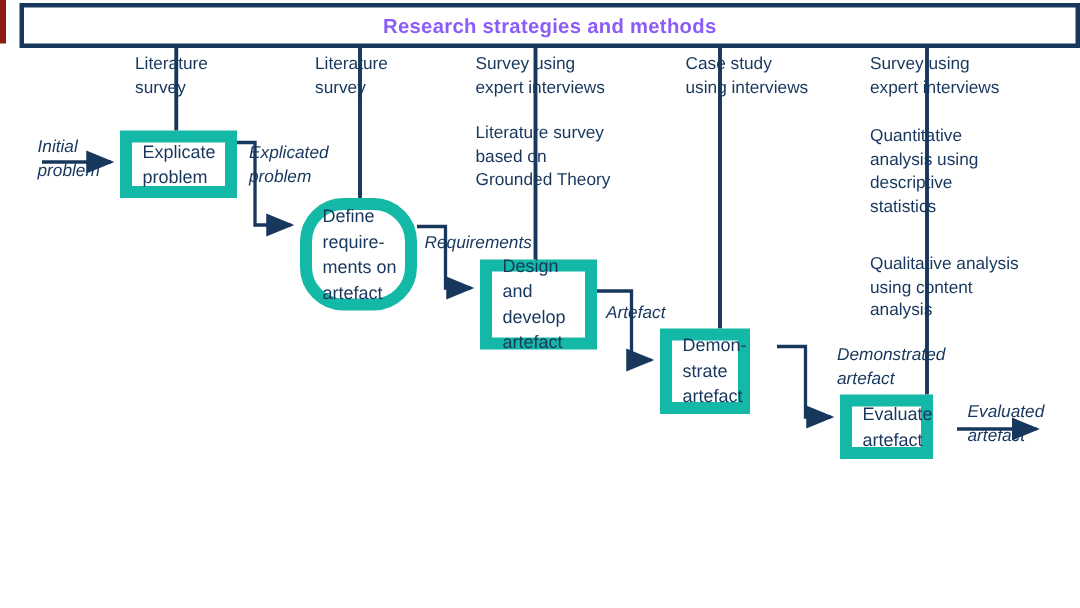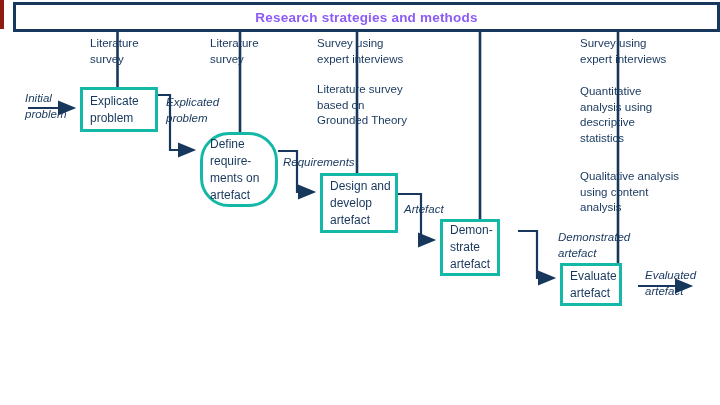--- a/index.html
+++ b/index.html
@@ -13,21 +13,21 @@
   
   #title-bar{
     left:13px;top:2px;width:701px;height:24px;border:3px solid #17375D;
     display:flex;align-items:center;justify-content:center;background:#fff;
   }
   #title-bar span{font-size:13.5px;font-weight:bold;letter-spacing:.2px;color:#8b5cf6;}
   
   #wires{left:0;top:0;width:720px;height:405px;}
   
   .box{
-    border:3px solid #14b8a6;background:#ffffff;display:flex;flex-direction:column;
+    border:8px solid #14b8a6;background:#ffffff;display:flex;flex-direction:column;
     justify-content:center;box-sizing:border-box;padding-left:7px;
   }
   .box .lbl{font-size:12px;line-height:17px;white-space:pre-line;color:#17375D;}
   
   .method{font-size:11.5px;line-height:15.5px;white-space:pre-line;color:#17375D;}
   
   .io{font-size:11.5px;line-height:15.5px;white-space:pre-line;font-style:italic;color:#17375D;}
 </style>
 </head>
 <body>
@@ -60,20 +60,22 @@
   <div id="title-bar" class="abs">
     <span>Research strategies and methods</span>
   </div>
 
   <div class="abs method" style="left:90px;top:36px;">Literature
 survey</div>
   <div class="abs method" style="left:210px;top:36px;">Literature
 survey</div>
   <div class="abs method" style="left:317px;top:36px;">Survey using
 expert interviews</div>
+  <div class="abs method" style="left:457px;top:36px;">Case study
+using interviews</div>
   <div class="abs method" style="left:580px;top:36px;">Survey using
 expert interviews</div>
   <div class="abs method" style="left:317px;top:82px;">Literature survey
 based on
 Grounded Theory</div>
   <div class="abs method" style="left:580px;top:84px;">Quantitative
 analysis using
 descriptive
 statistics</div>
   <div class="abs method" style="left:580px;top:169px;">Qualitative analysis

